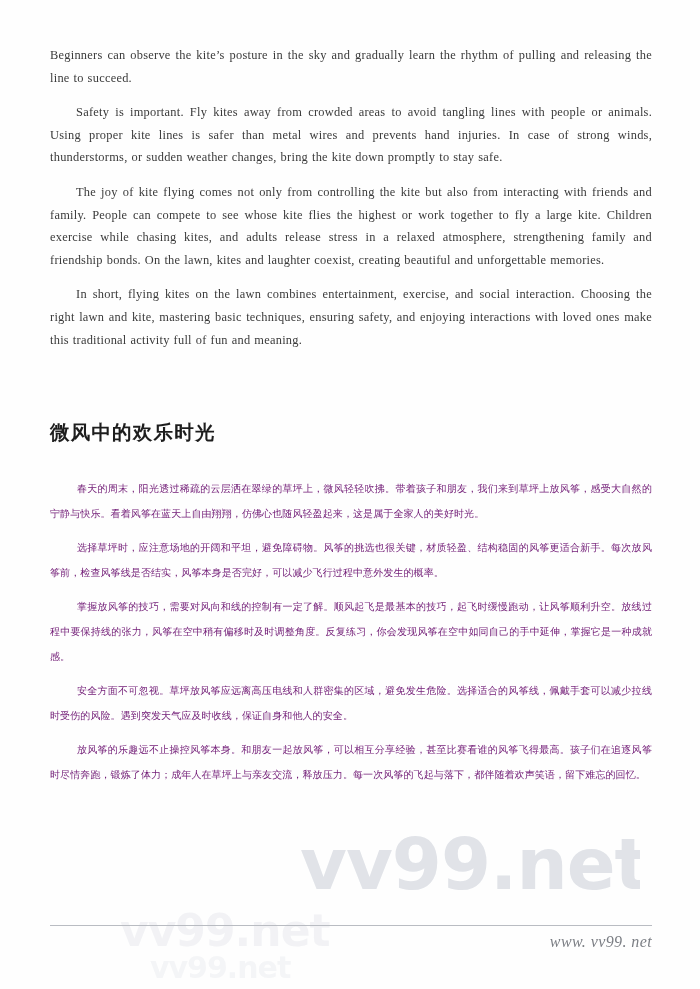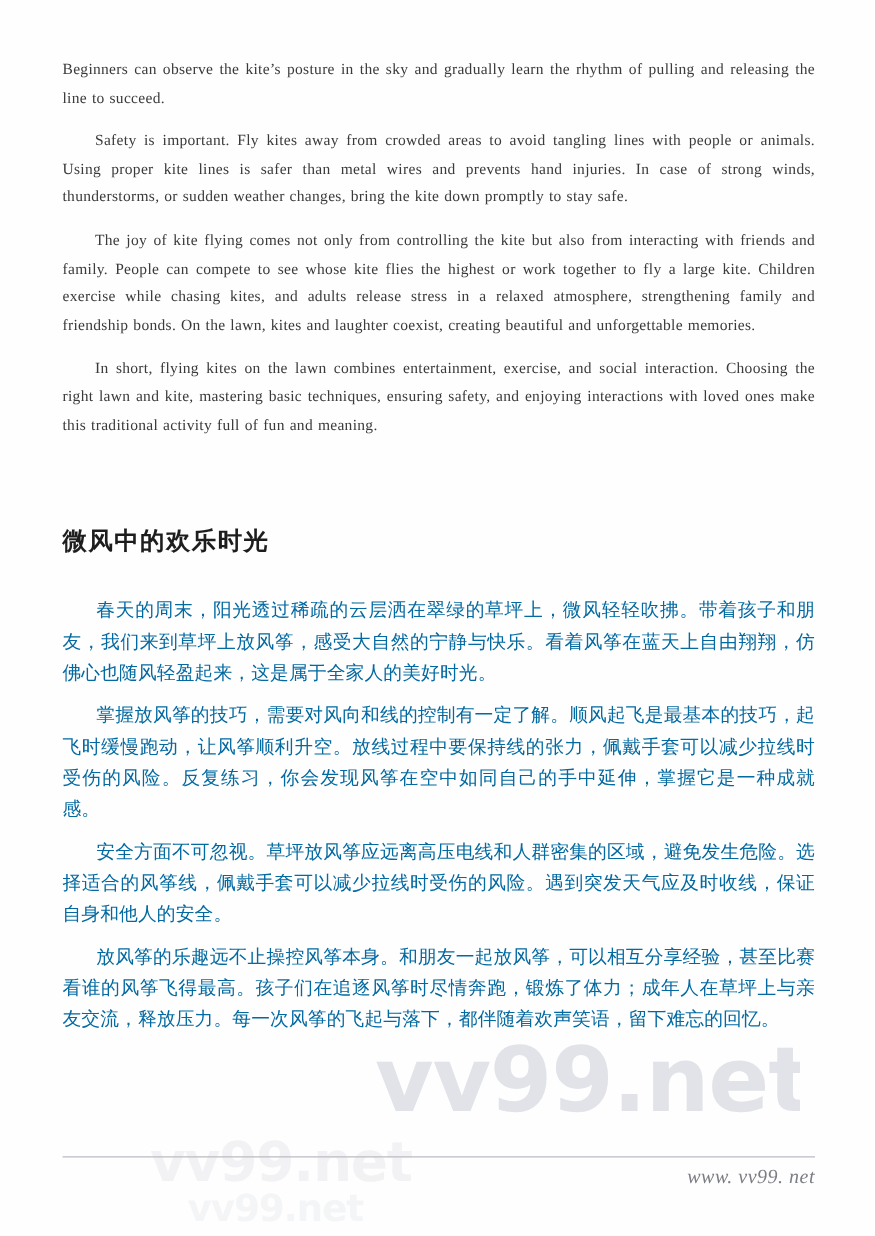--- a/index.html
+++ b/index.html
@@ -87,24 +87,24 @@
     font-size: 19.5px;
     font-weight: 700;
     color: #1d1d1d;
     letter-spacing: 1.2px;
     margin: 0;
     padding: 0;
   }
 
   .cn-para {
     font-family: "DejaVu Serif", "Liberation Serif", serif;
-    font-size: 15px;
+    font-size: 10px;
     line-height: 25px;
     text-align: justify;
-    color: #0369a1;
+    color: #701a75;
     margin: 0 0 9px 0;
     text-indent: 27px;
     letter-spacing: .1px;
   }
 
   
   .gap-before-heading { height: 56px; }
   .gap-after-heading  { height: 30px; }
 
   
@@ -151,21 +151,22 @@
     </div>
 
     <div class="gap-before-heading"></div>
 
     <h1 class="cn-heading">微风中的欢乐时光</h1>
 
     <div class="gap-after-heading"></div>
 
     <div>
       <p class="cn-para">春天的周末，阳光透过稀疏的云层洒在翠绿的草坪上，微风轻轻吹拂。带着孩子和朋友，我们来到草坪上放风筝，感受大自然的宁静与快乐。看着风筝在蓝天上自由翔翔，仿佛心也随风轻盈起来，这是属于全家人的美好时光。</p>
-      <p class="cn-para">掌握放风筝的技巧，需要对风向和线的控制有一定了解。顺风起飞是最基本的技巧，起飞时缓慢跑动，让风筝顺利升空。放线过程中要保持线的张力，佩戴手套可以减少拉线时受伤的风险。反复练习，你会发现风筝在空中如同自己的手中延伸，掌握它是一种成就感。</p>
+      <p class="cn-para">选择草坪时，应注意场地的开阔和平坦，避免障碍物。风筝的挑选也很关键，材质轻盈、结构稳固的风筝更适合新手。每次放风筝前，检查风筝线是否结实，风筝本身是否完好，可以减少飞行过程中意外发生的概率。</p>
+      <p class="cn-para">掌握放风筝的技巧，需要对风向和线的控制有一定了解。顺风起飞是最基本的技巧，起飞时缓慢跑动，让风筝顺利升空。放线过程中要保持线的张力，风筝在空中稍有偏移时及时调整角度。反复练习，你会发现风筝在空中如同自己的手中延伸，掌握它是一种成就感。</p>
       <p class="cn-para">安全方面不可忽视。草坪放风筝应远离高压电线和人群密集的区域，避免发生危险。选择适合的风筝线，佩戴手套可以减少拉线时受伤的风险。遇到突发天气应及时收线，保证自身和他人的安全。</p>
       <p class="cn-para">放风筝的乐趣远不止操控风筝本身。和朋友一起放风筝，可以相互分享经验，甚至比赛看谁的风筝飞得最高。孩子们在追逐风筝时尽情奔跑，锻炼了体力；成年人在草坪上与亲友交流，释放压力。每一次风筝的飞起与落下，都伴随着欢声笑语，留下难忘的回忆。</p>
     </div>
 
   </div>
 
   <div id="footer">
     <div id="footer-rule"></div>
     <div id="footer-url">www. vv99. net</div>
   </div>

